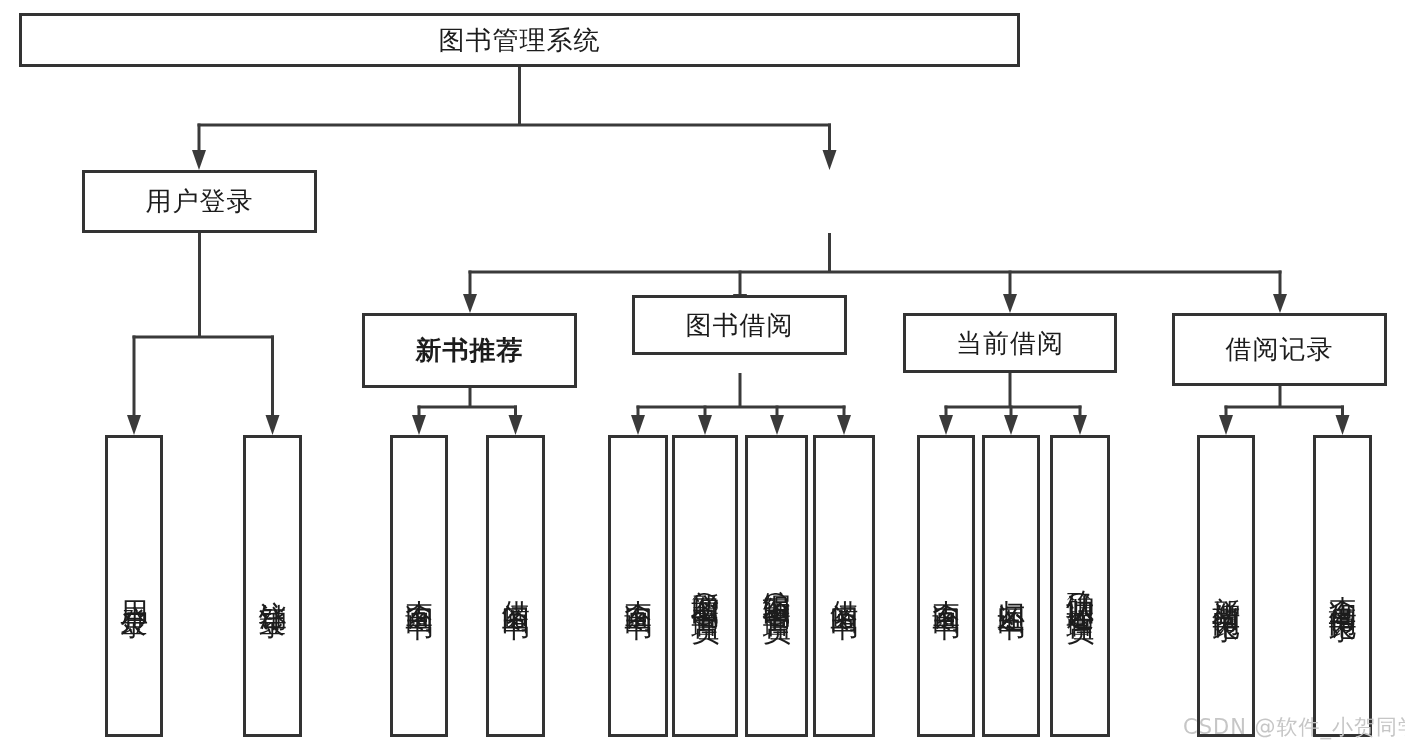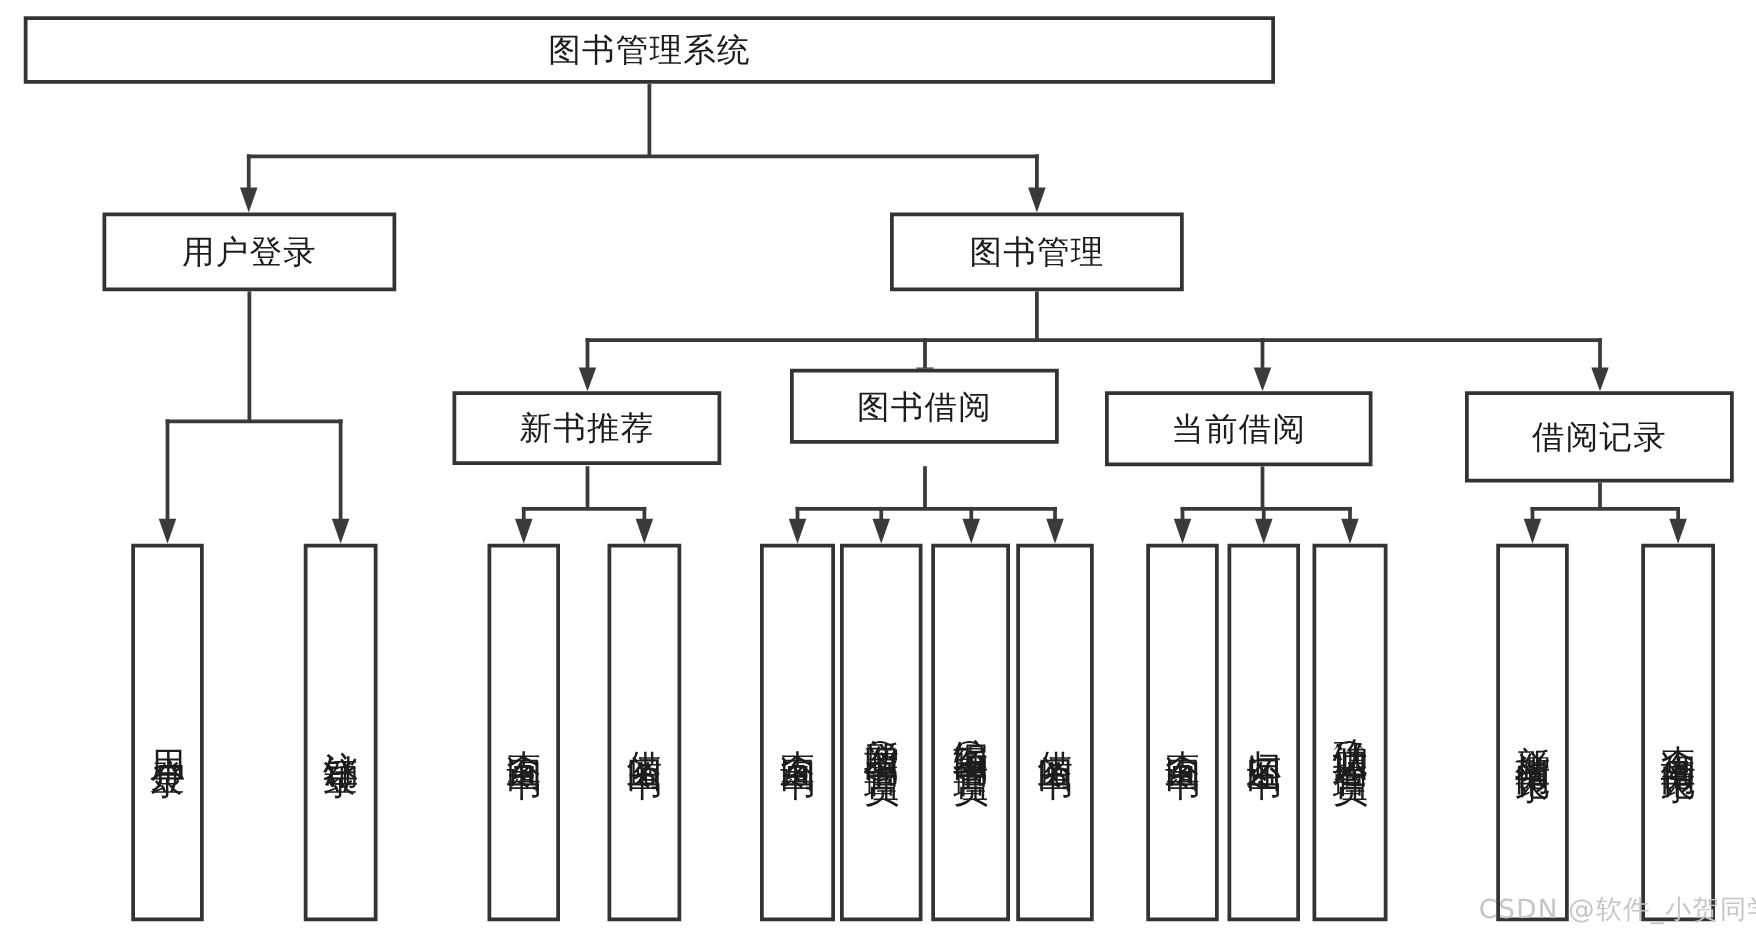--- a/index.html
+++ b/index.html
@@ -131,31 +131,28 @@
     </g>
   </svg>
 
   <div class="node hbox" style="left:19px; top:13px; width:1001px; height:54px;">
     <span>图书管理系统</span>
   </div>
 
   <div class="node hbox" style="left:82px; top:170px; width:235px; height:63px;">
     <span>用户登录</span>
   </div>
-  <div class="node hbox" style="left:712px; top:170px; width:235px; height:63px;">
-    <span>图书管理</span>
-  </div>
-
-  <div class="node hbox" style="left:362px; top:313px; width:215px; height:59px;">
+
+  <div class="node hbox" style="left:362px; top:313px; width:215px; height:75px;font-weight:bold;">
     <span>新书推荐</span>
   </div>
   <div class="node hbox" style="left:632px; top:295px; width:215px; height:60px;">
     <span>图书借阅</span>
   </div>
-  <div class="node hbox" style="left:884px; top:313px; width:214px; height:60px;">
+  <div class="node hbox" style="left:903px; top:313px; width:214px; height:60px;">
     <span>当前借阅</span>
   </div>
   <div class="node hbox" style="left:1172px; top:313px; width:215px; height:73px;">
     <span>借阅记录</span>
   </div>
 
   <div class="node vbox" style="left:105px; top:435px; width:58px; height:302px;">
     <span class="vtext">用户登录</span>
   </div>
   <div class="node vbox" style="left:243px; top:435px; width:59px; height:302px;">

